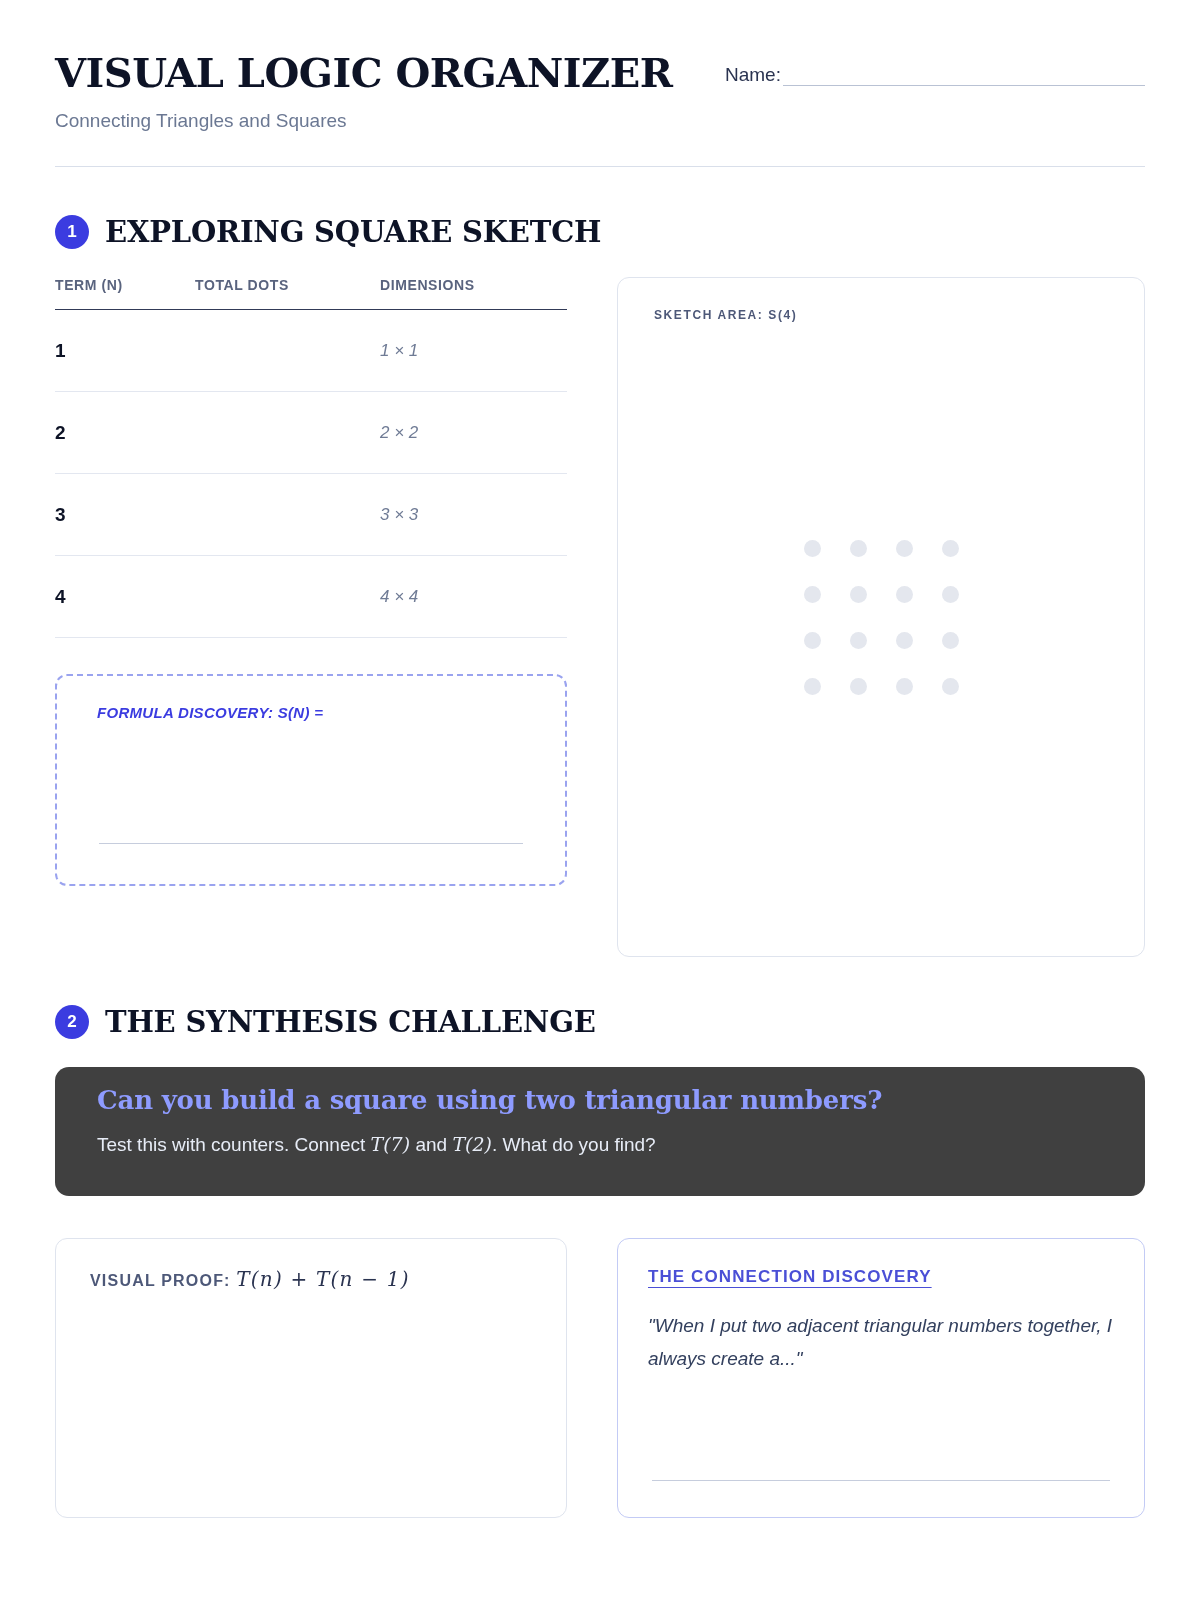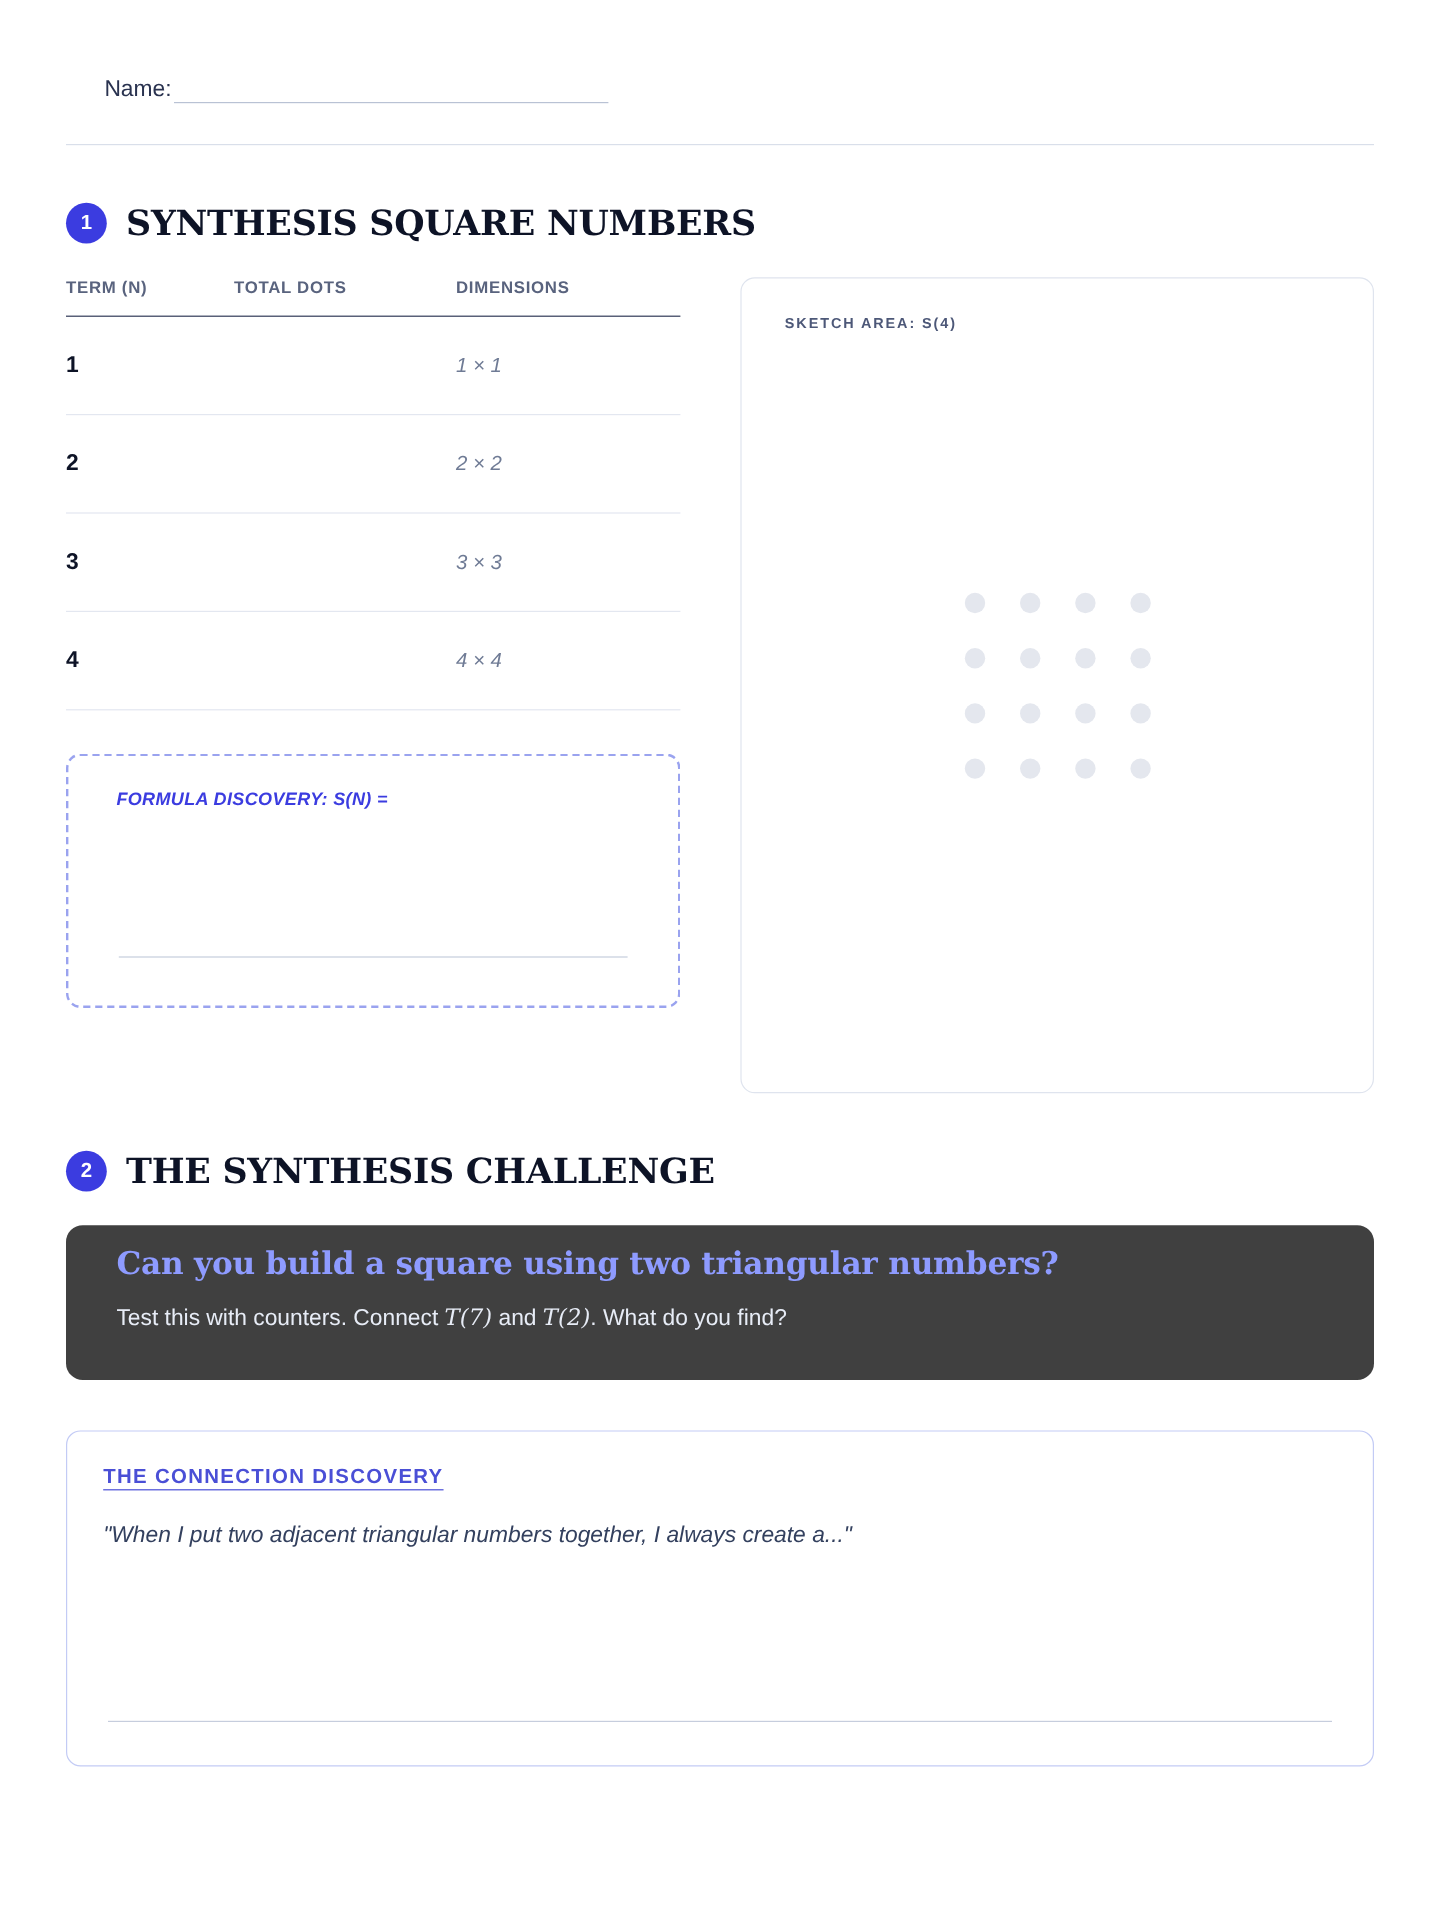--- a/index.html
+++ b/index.html
@@ -266,30 +266,34 @@
     bottom: 36px;
     border-bottom: 1.2px solid #c6cddd;
   }
 </style>
 </head>
 <body>
 
 <div class="page">
 
   <div class="header-row">
+    <div class="title-block">
+      <div class="main-title">VISUAL LOGIC ORGANIZER</div>
+      <div class="subtitle">Connecting Triangles and Squares</div>
+    </div>
     <div class="name-field">
       <span class="name-label">Name:</span>
       <span class="name-line"></span>
     </div>
   </div>
   <div class="header-rule"></div>
 
   <div class="section-head">
     <div class="badge">1</div>
-    <div class="section-title">SYNTHESIS SQUARE NUMBERS</div>
+    <div class="section-title">EXPLORING SQUARE SKETCH</div>
   </div>
 
   <div class="sec1-body">
     <div class="table-col">
       <table class="terms">
         <thead>
           <tr>
             <th>TERM (N)</th>
             <th>TOTAL DOTS</th>
             <th>DIMENSIONS</th>
@@ -352,20 +356,23 @@
     <div class="badge">2</div>
     <div class="section-title">THE SYNTHESIS CHALLENGE</div>
   </div>
 
   <div class="challenge-card">
     <div class="challenge-q">Can you build a square using two triangular numbers?</div>
     <div class="challenge-sub"><span>Test this with counters. Connect </span><span class="mathi">T(7)</span><span> and </span><span class="mathi">T(2)</span><span>. What do you find?</span></div>
   </div>
 
   <div class="bottom-row">
+    <div class="proof-box">
+      <div class="proof-label"><span>VISUAL PROOF:</span> <span class="mathi" style="font-weight:normal;font-size:20px;color:#2a3350;">T(n) + T(n − 1)</span></div>
+    </div>
 
     <div class="discovery-box">
       <div class="discovery-title">THE CONNECTION DISCOVERY</div>
       <div class="discovery-quote">"When I put two adjacent triangular numbers together, I always create a..."</div>
       <div class="discovery-line"></div>
     </div>
   </div>
 
 </div>
 

